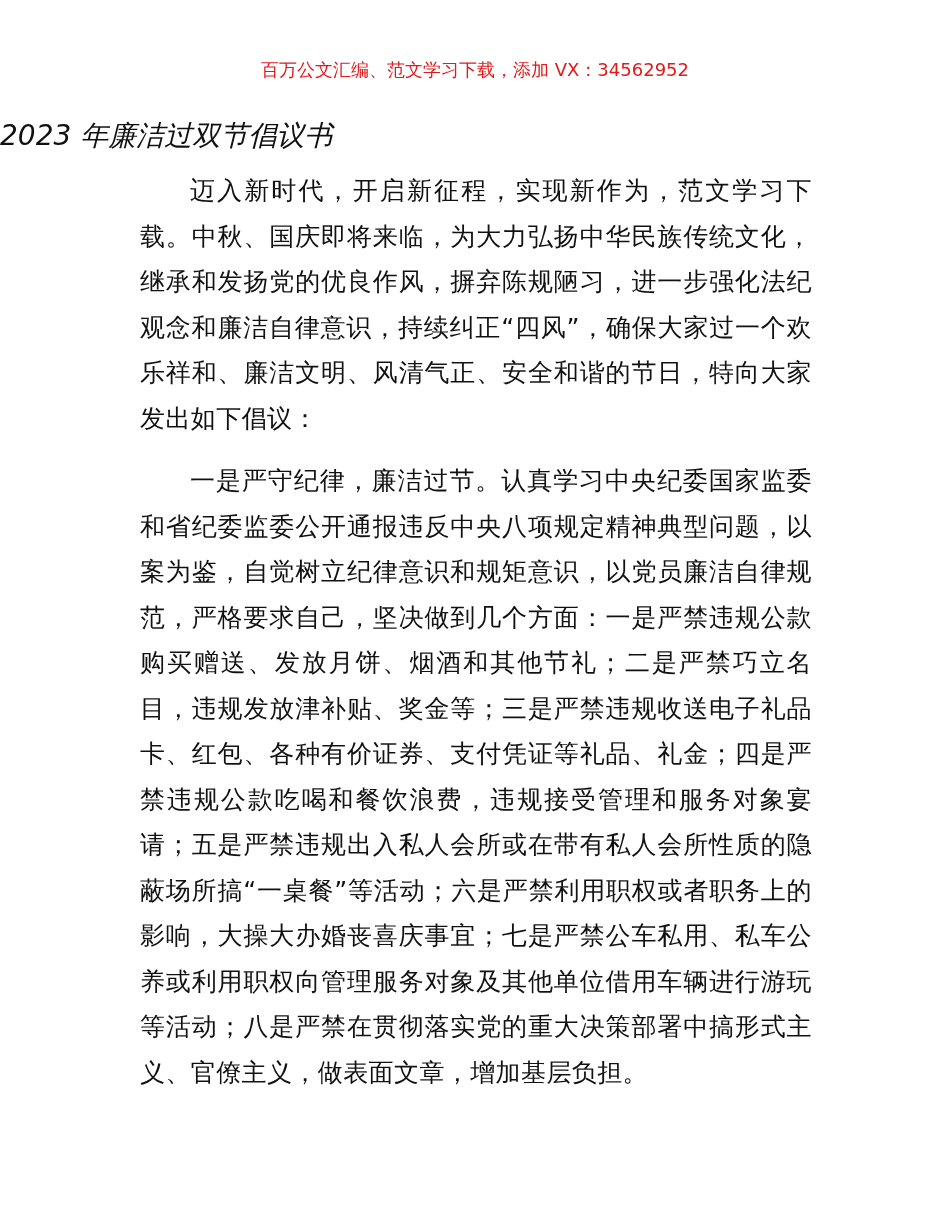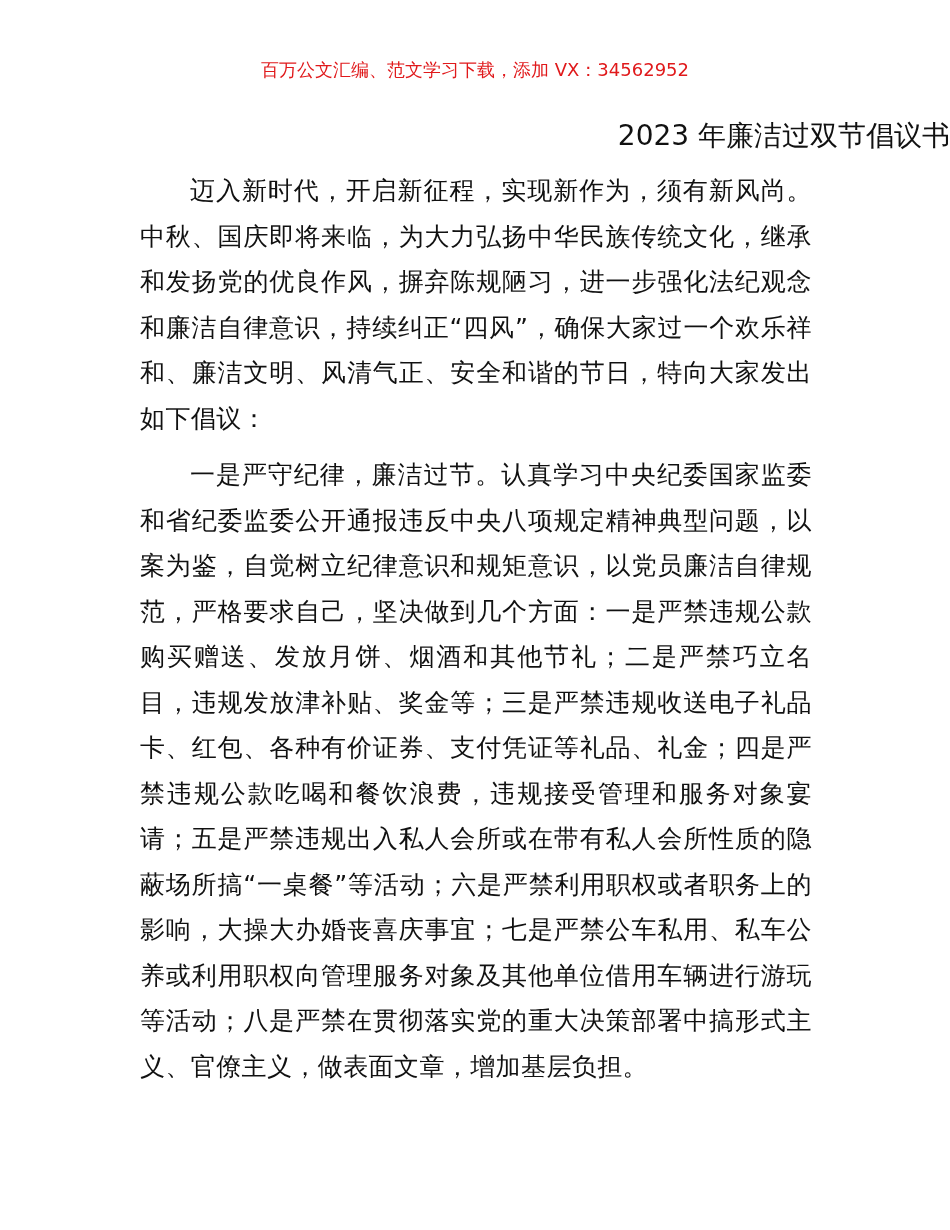--- a/index.html
+++ b/index.html
@@ -24,47 +24,48 @@
     font-size: 18px;
     line-height: 28px;
     color: #e0191b;
     letter-spacing: 0px;
   }
   .doc-title {
     position: absolute;
     top: 114px;
     left: 0;
     width: 950px;
-    text-align: right;
+    text-align: left;
     font-size: 28px;
     line-height: 44px;
     color: #111111;
+    font-style: italic;
   }
   .body-text {
     position: absolute;
     left: 140px;
     width: 672px;
     top: 168px;
   }
   .para {
     margin: 0;
     font-size: 25px;
     line-height: 45.5px;
     text-indent: 50px;
     text-align: justify;
     letter-spacing: 0.4px;
     word-break: break-all;
   }
   .para + .para {
-    margin-top: 11px;
+    margin-top: 17px;
   }
 </style>
 </head>
 <body>
 
 <div class="header-note">百万公文汇编、范文学习下载，添加 VX：34562952</div>
 
 <h1 class="doc-title" style="margin:0;font-weight:normal;">2023 年廉洁过双节倡议书</h1>
 
 <div class="body-text">
-  <p class="para">迈入新时代，开启新征程，实现新作为，须有新风尚。中秋、国庆即将来临，为大力弘扬中华民族传统文化，继承和发扬党的优良作风，摒弃陈规陋习，进一步强化法纪观念和廉洁自律意识，持续纠正“四风”，确保大家过一个欢乐祥和、廉洁文明、风清气正、安全和谐的节日，特向大家发出如下倡议：</p>
+  <p class="para">迈入新时代，开启新征程，实现新作为，范文学习下载。中秋、国庆即将来临，为大力弘扬中华民族传统文化，继承和发扬党的优良作风，摒弃陈规陋习，进一步强化法纪观念和廉洁自律意识，持续纠正“四风”，确保大家过一个欢乐祥和、廉洁文明、风清气正、安全和谐的节日，特向大家发出如下倡议：</p>
   <p class="para">一是严守纪律，廉洁过节。认真学习中央纪委国家监委和省纪委监委公开通报违反中央八项规定精神典型问题，以案为鉴，自觉树立纪律意识和规矩意识，以党员廉洁自律规范，严格要求自己，坚决做到几个方面：一是严禁违规公款购买赠送、发放月饼、烟酒和其他节礼；二是严禁巧立名目，违规发放津补贴、奖金等；三是严禁违规收送电子礼品卡、红包、各种有价证券、支付凭证等礼品、礼金；四是严禁违规公款吃喝和餐饮浪费，违规接受管理和服务对象宴请；五是严禁违规出入私人会所或在带有私人会所性质的隐蔽场所搞“一桌餐”等活动；六是严禁利用职权或者职务上的影响，大操大办婚丧喜庆事宜；七是严禁公车私用、私车公养或利用职权向管理服务对象及其他单位借用车辆进行游玩等活动；八是严禁在贯彻落实党的重大决策部署中搞形式主义、官僚主义，做表面文章，增加基层负担。</p>
 </div>
 
 </body></html>

